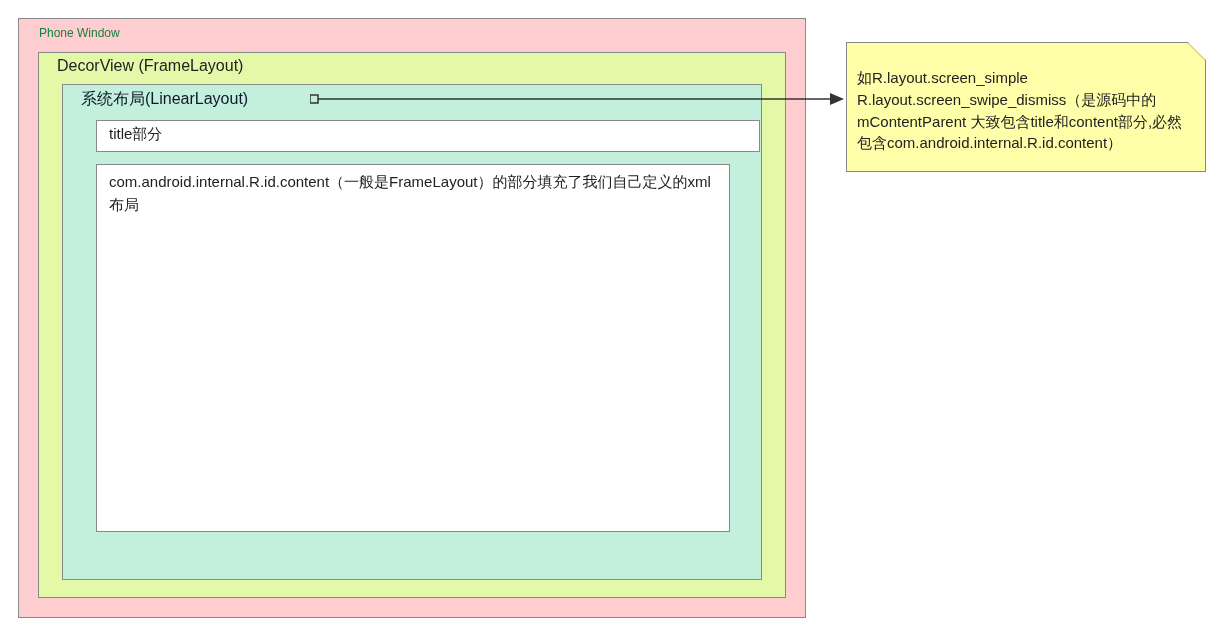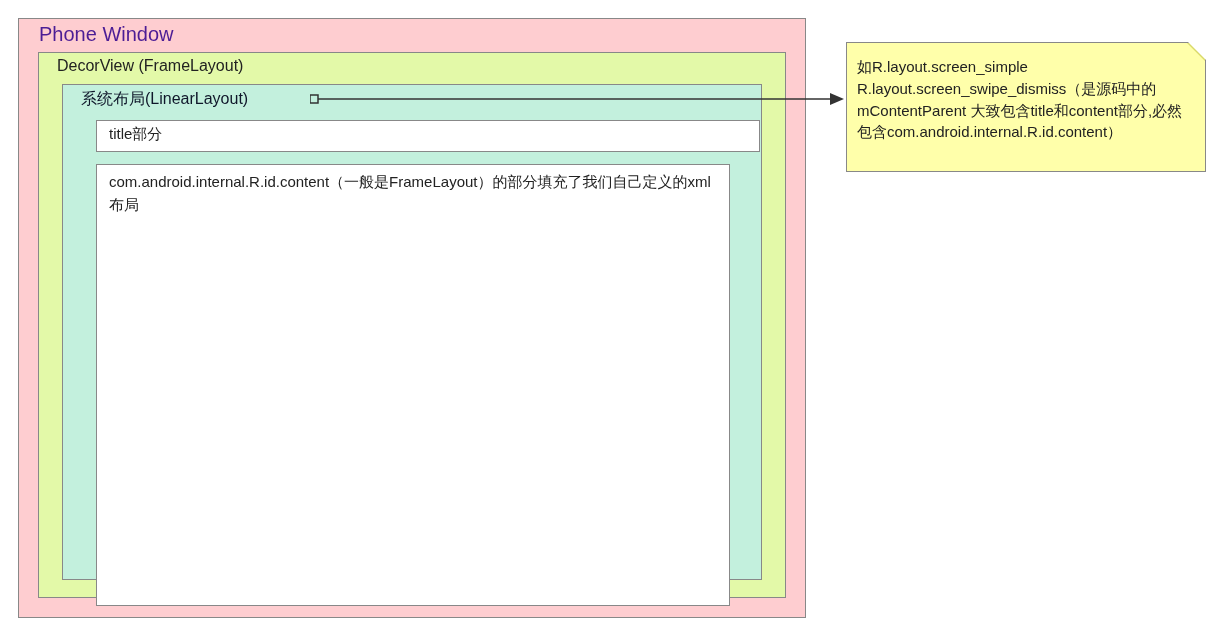--- a/index.html
+++ b/index.html
@@ -21,22 +21,22 @@
       left: 18px;
       top: 18px;
       width: 788px;
       height: 600px;
       background: #fecdd0;
       border: 1px solid #888;
       padding-top: 4px;
       padding-left: 20px;
     }
     .phone-window-label {
-      font-size: 20px;
-      color: #4c1d95;
+      font-size: 12px;
+      color: #15803d;
     }
     .decor-view {
       position: absolute;
       left: 38px;
       top: 52px;
       width: 748px;
       height: 546px;
       background: #e3f9a8;
       border: 1px solid #888;
       padding-top: 4px;
@@ -71,37 +71,37 @@
       border: 1px solid #888;
       padding: 4px 12px;
       font-size: 15px;
       color: #222;
     }
     .content-box {
       position: absolute;
       left: 96px;
       top: 164px;
       width: 634px;
-      height: 442px;
+      height: 368px;
       background: #fff;
       border: 1px solid #888;
       padding: 6px 12px;
       font-size: 15px;
       color: #222;
       line-height: 1.5;
     }
     .note-box {
       position: absolute;
       left: 846px;
       top: 42px;
       width: 360px;
       height: 130px;
       background: #ffffaa;
       border: 1px solid #888;
-      padding: 13px 10px;
+      padding: 24px 10px;
       font-size: 15px;
       color: #222;
       line-height: 1.45;
     }
     .note-fold {
       position: absolute;
       right: 0;
       top: 0;
       width: 0;
       height: 0;

